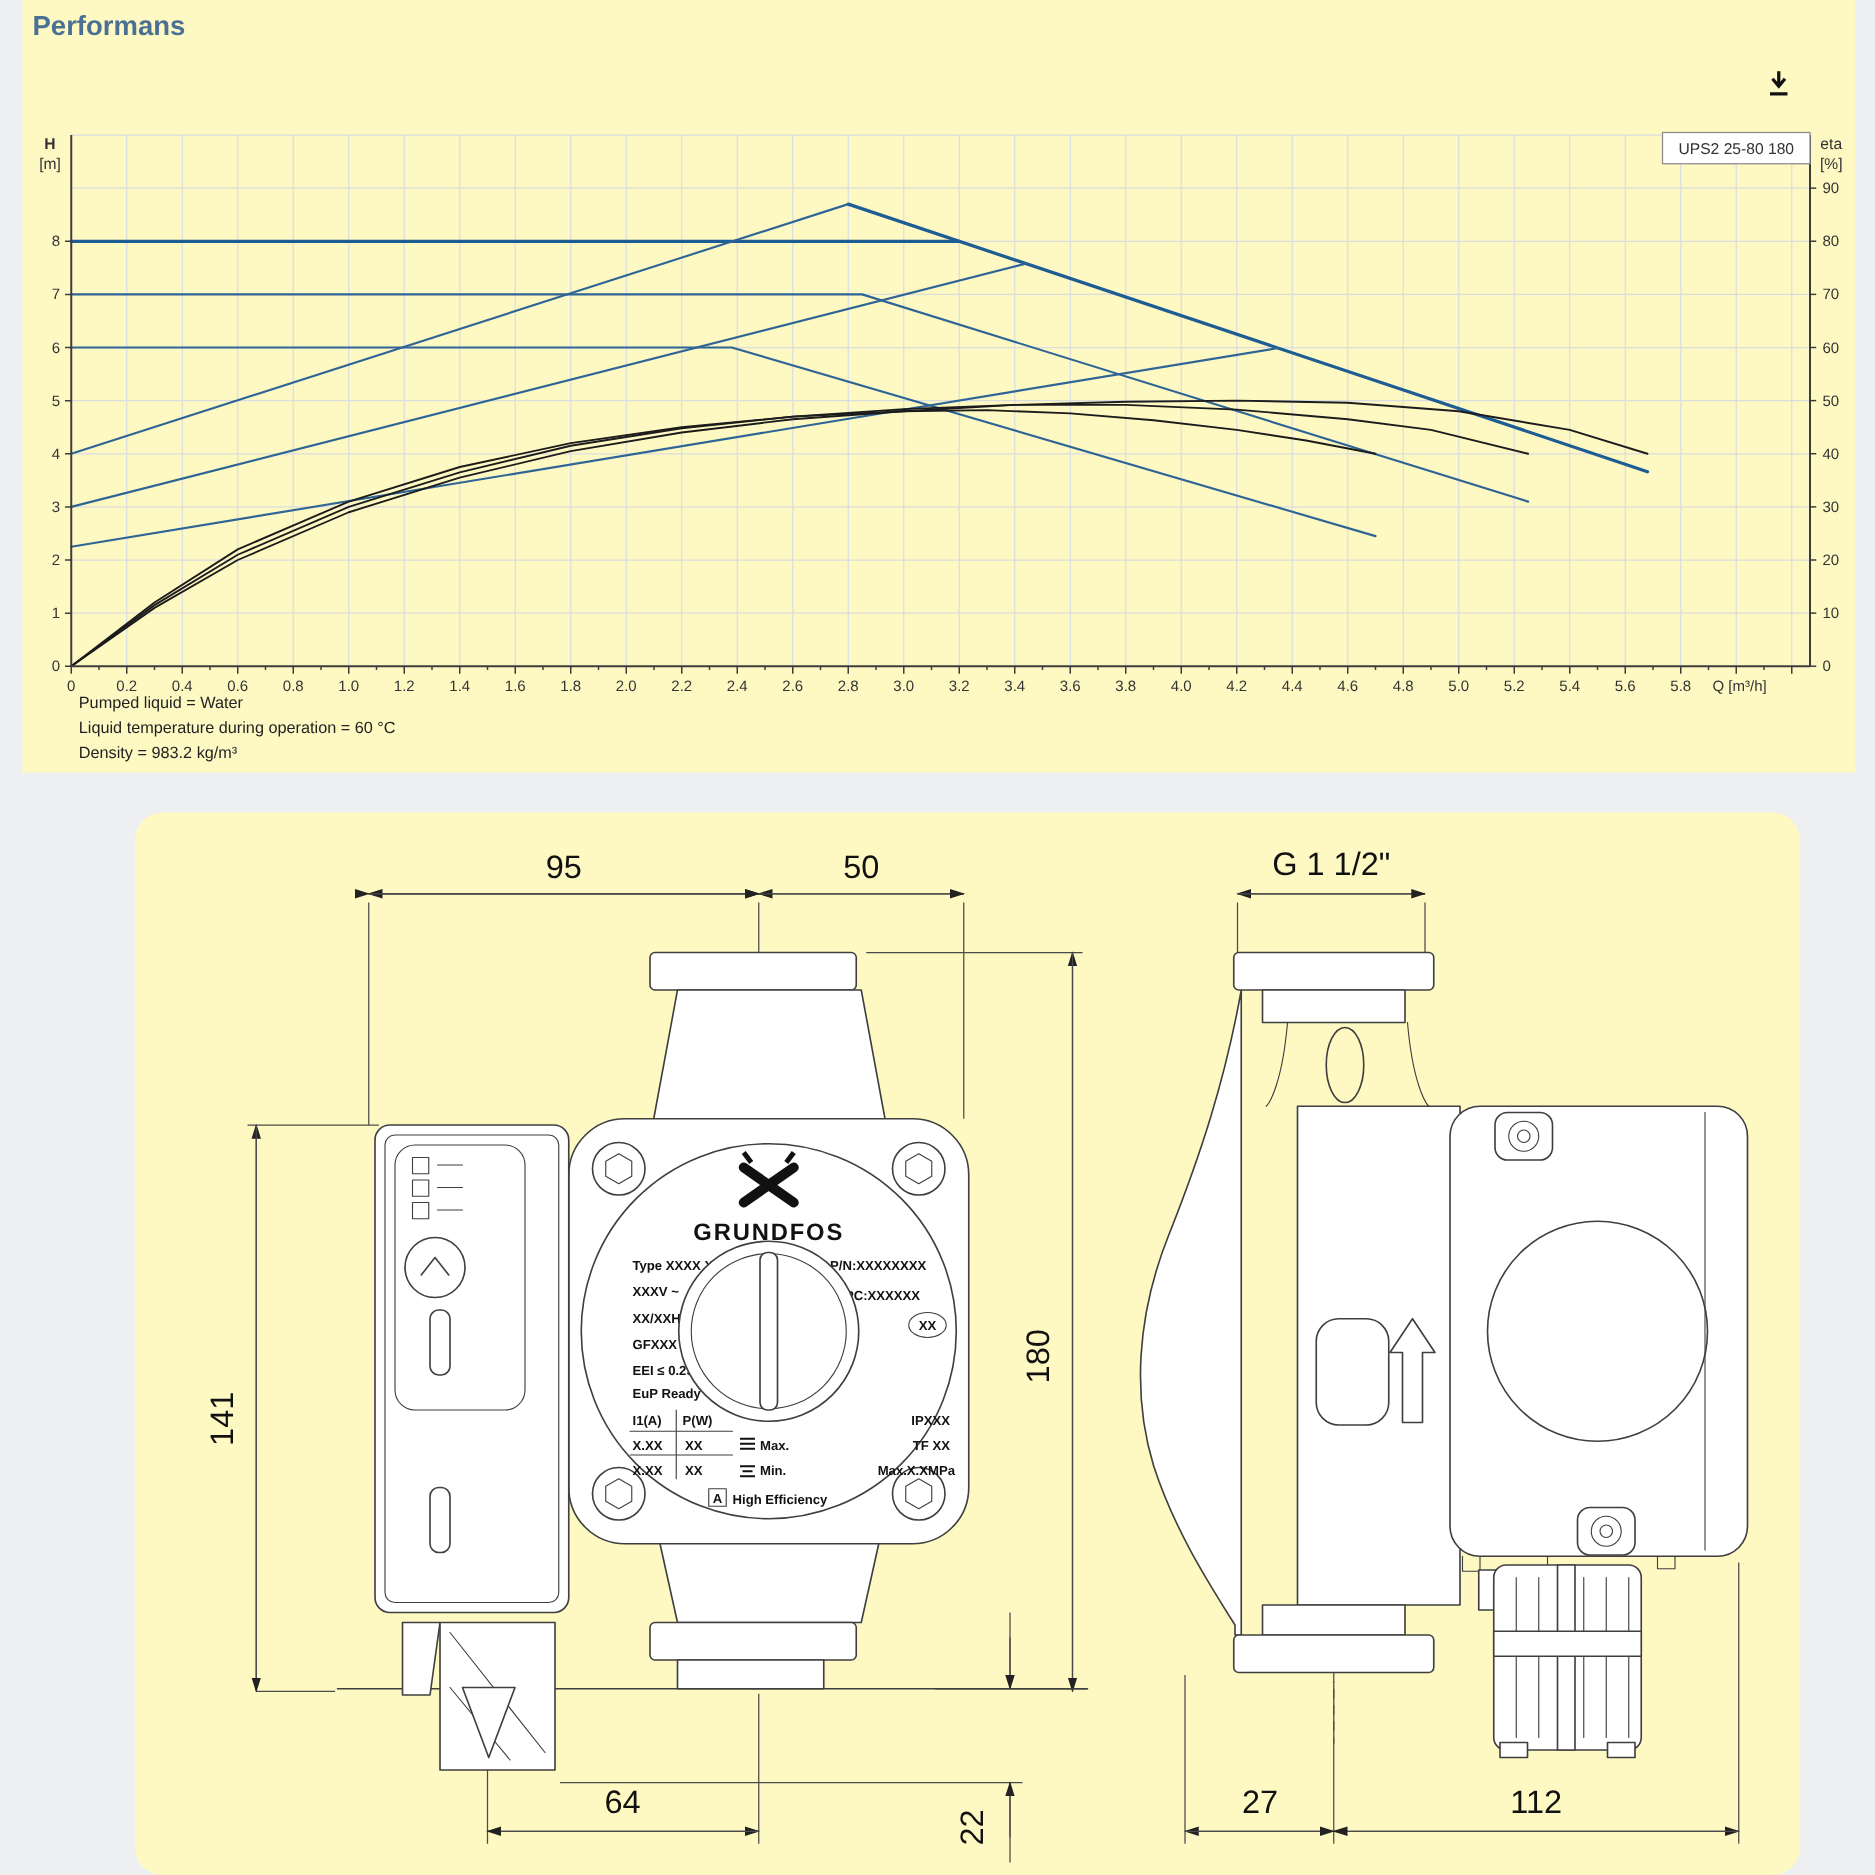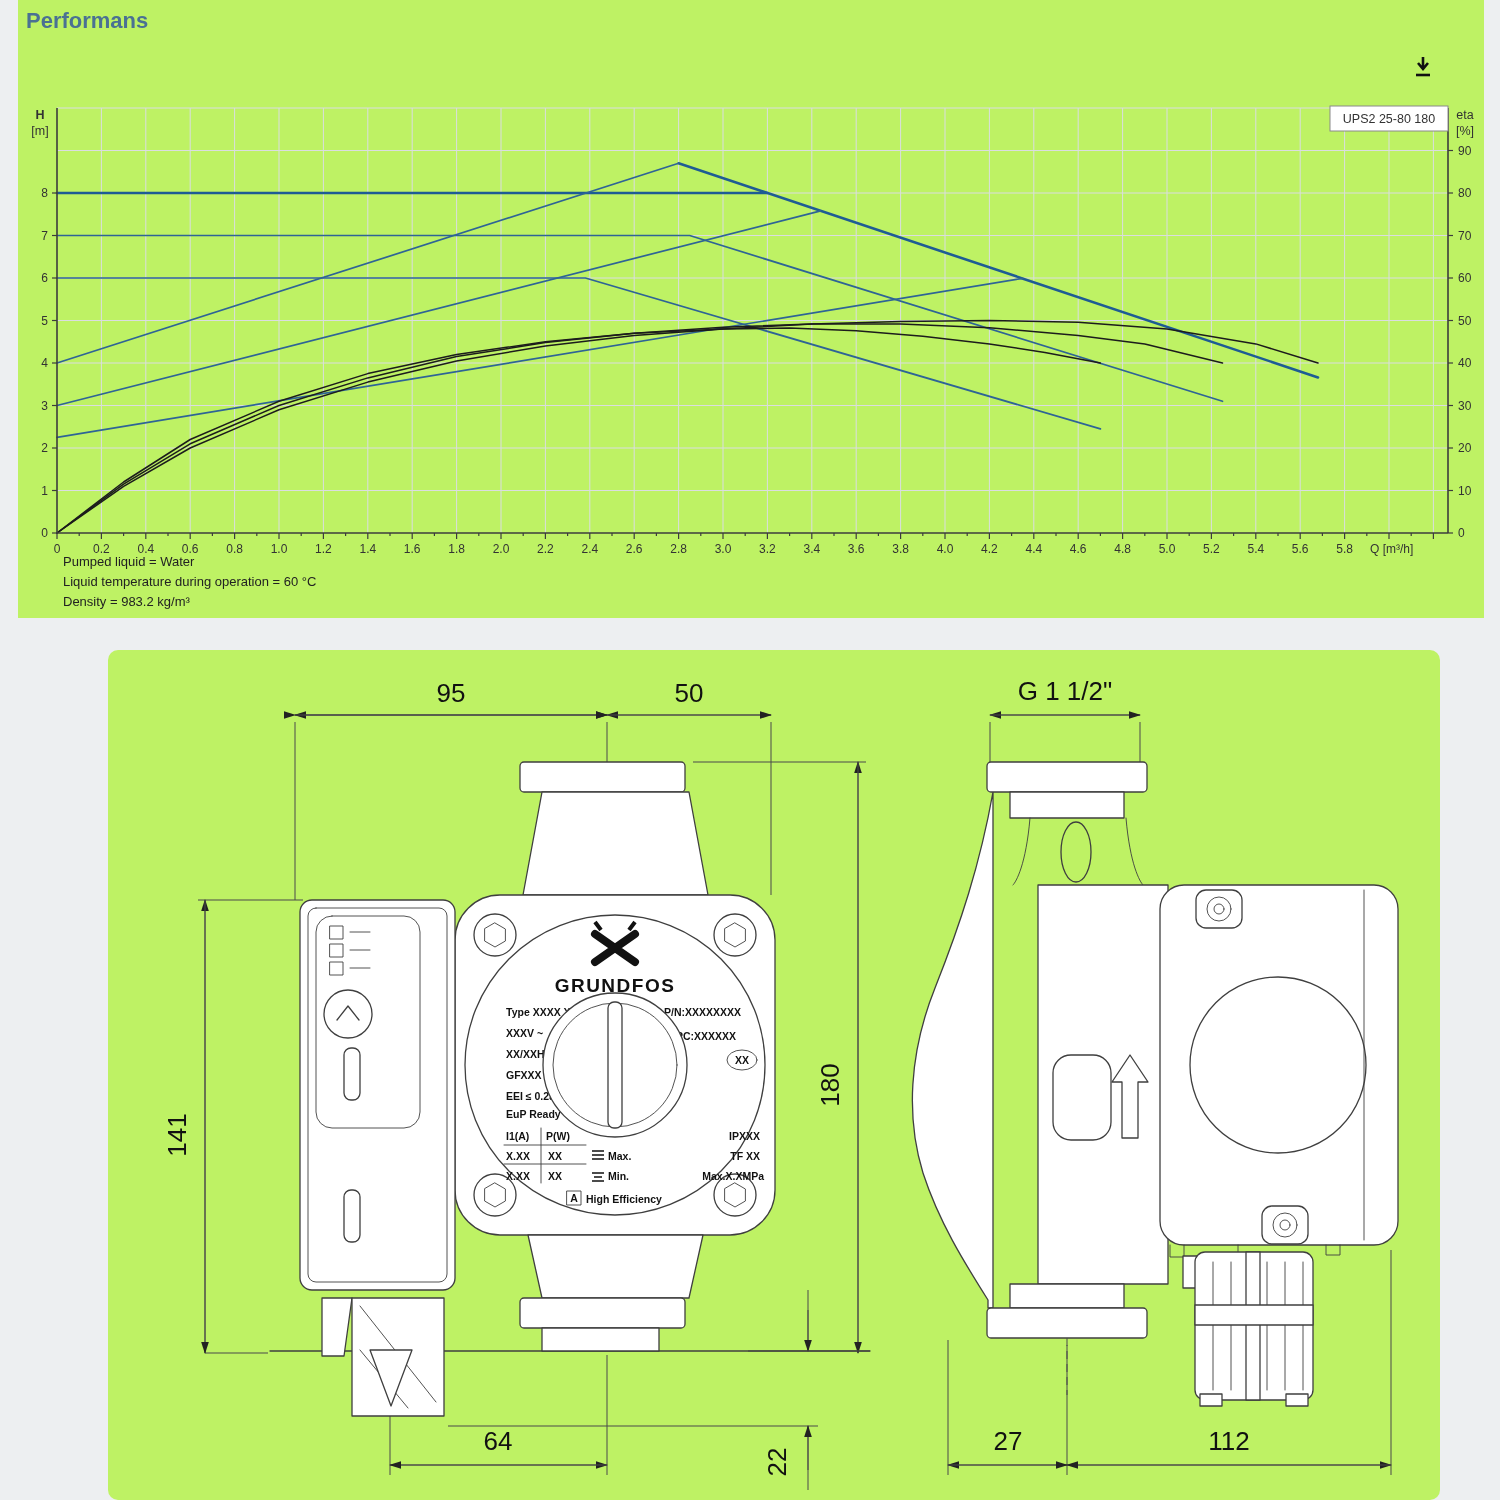--- a/index.html
+++ b/index.html
@@ -1,20 +1,20 @@
 <!DOCTYPE html>
 <html><head>
 <meta charset="utf-8">
 <style>
   html,body{margin:0;padding:0;}
   body{width:1500px;height:1500px;position:relative;background:#edeff1;
        font-family:"Liberation Sans", sans-serif;overflow:hidden;}
-  .card{position:absolute;background:#bef264;}
+  .card{position:absolute;background:#fef9c3;}
   #chart-card{left:18px;top:0;width:1466px;height:618px;}
-  #draw-card{left:108px;top:650px;width:1332px;height:850px;border-radius:10px;}
+  #draw-card{left:108px;top:650px;width:1332px;height:850px;border-radius:22px;}
   #page-title{position:absolute;left:8px;top:8px;margin:0;font-size:22px;font-weight:bold;color:#4a7193;}
   #download-btn{position:absolute;left:1392px;top:54px;width:26px;height:26px;cursor:pointer;}
   svg{position:absolute;left:0;top:0;}
   svg text{font-family:"Liberation Sans", sans-serif;}
   .ticktxt{font-size:12px;fill:#333;}
   .axtitle{font-size:12.5px;fill:#333;}
   .boxlbl{font-size:12.5px;fill:#333;}
   .fnote{font-size:13px;fill:#222;}
   .dimtxt{font-size:26px;fill:#111;}
   .plate-s{font-size:10.5px;fill:#111;font-weight:bold;}

